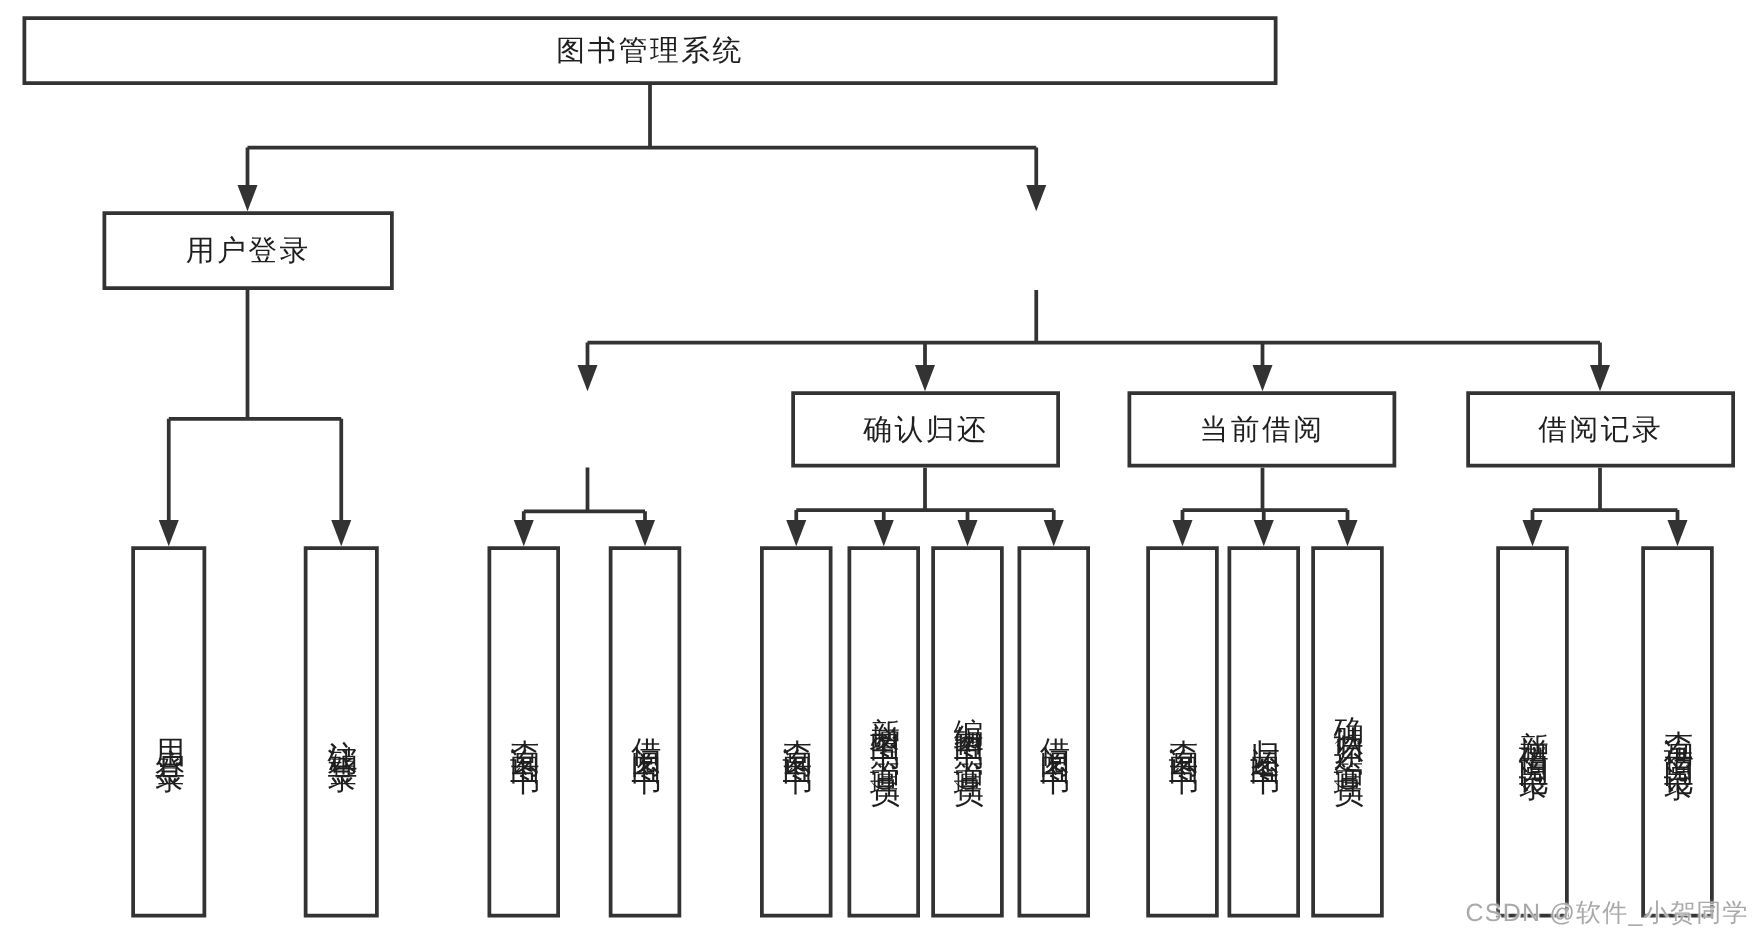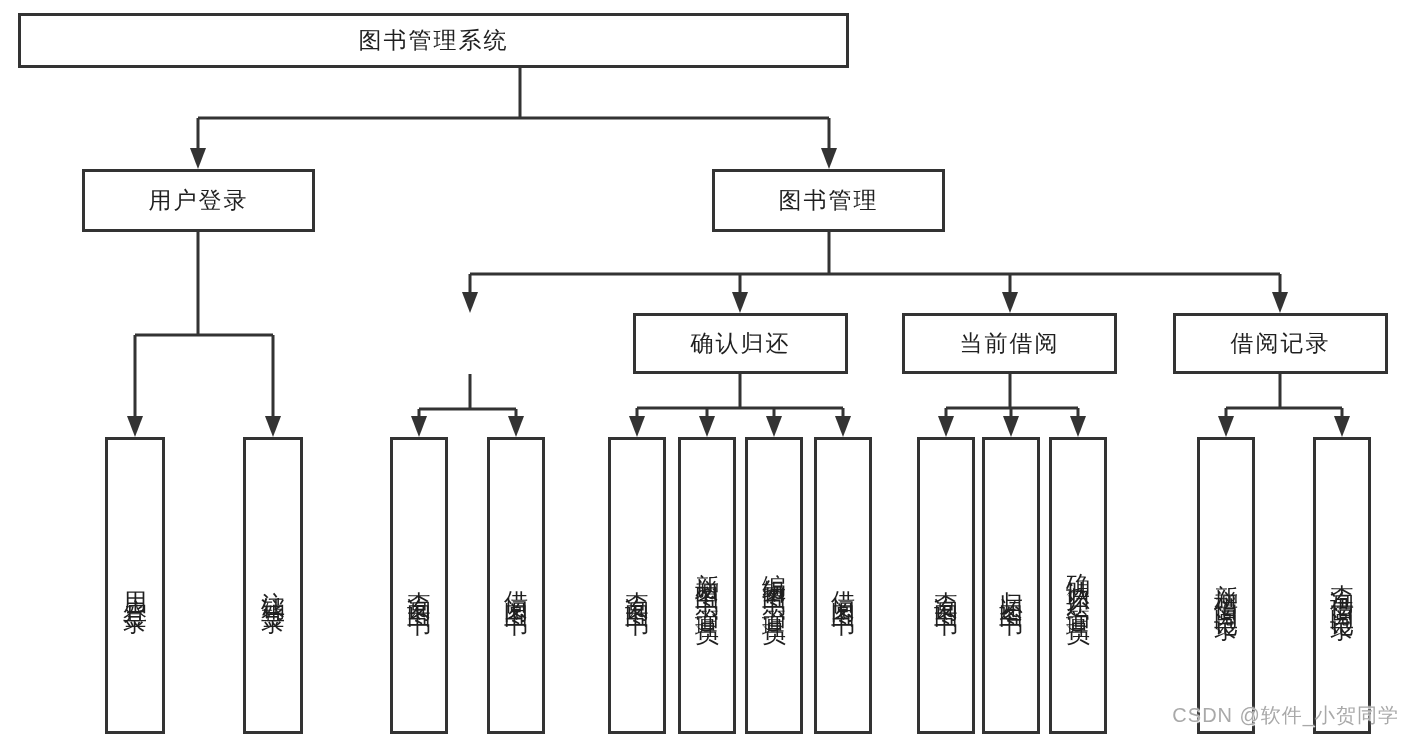--- a/index.html
+++ b/index.html
@@ -12,21 +12,21 @@
     position:absolute;background:#ffffff;border:3px solid #333333;box-sizing:border-box;
     display:flex;align-items:center;justify-content:center;color:#1f1f1f;
   }
   .hlabel{font-size:23px;letter-spacing:2px;white-space:nowrap;}
   .leaf{top:437px;height:297px;}
   .vtext{
     writing-mode:vertical-rl;text-orientation:mixed;
     font-size:24px;line-height:1;letter-spacing:7px;white-space:nowrap;
   }
   .watermark{
-    position:absolute;right:6px;bottom:18px;font-size:20px;color:#a9a9a9;
+    position:absolute;right:6px;bottom:3px;font-size:20px;color:#a9a9a9;
     letter-spacing:1px;white-space:nowrap;
     text-shadow:0 0 2px #ffffff,1px 1px 1px #ffffff;
   }
 </style>
 </head>
 <body>
 
 <div class="canvas">
 
   <svg class="lines" viewBox="0 0 1405 747" xmlns="http://www.w3.org/2000/svg">
@@ -65,29 +65,26 @@
       <polygon points="766,416 782,416 774,437"></polygon>
       <polygon points="835,416 851,416 843,437"></polygon>
       <polygon points="938,416 954,416 946,437"></polygon>
       <polygon points="1003,416 1019,416 1011,437"></polygon>
       <polygon points="1070,416 1086,416 1078,437"></polygon>
       <polygon points="1218,416 1234,416 1226,437"></polygon>
       <polygon points="1334,416 1350,416 1342,437"></polygon>
     </g>
   </svg>
 
-  <div class="box" style="left:18px;top:13px;width:831px;height:55px">
+  <div class="box" style="left:18px;top:13px;width:1004px;height:55px">
     <span class="hlabel">图书管理系统</span>
   </div>
 
   <div class="box" style="left:82px;top:169px;width:233px;height:63px">
     <span class="hlabel">用户登录</span>
-  </div>
-  <div class="box" style="left:712px;top:169px;width:233px;height:63px">
-    <span class="hlabel">图书管理</span>
   </div>
 
   <div class="box" style="left:633px;top:313px;width:215px;height:61px">
     <span class="hlabel">确认归还</span>
   </div>
   <div class="box" style="left:1173px;top:313px;width:215px;height:61px">
     <span class="hlabel">借阅记录</span>
   </div>
   <div class="box" style="left:902px;top:313px;width:215px;height:61px">
     <span class="hlabel">当前借阅</span>

